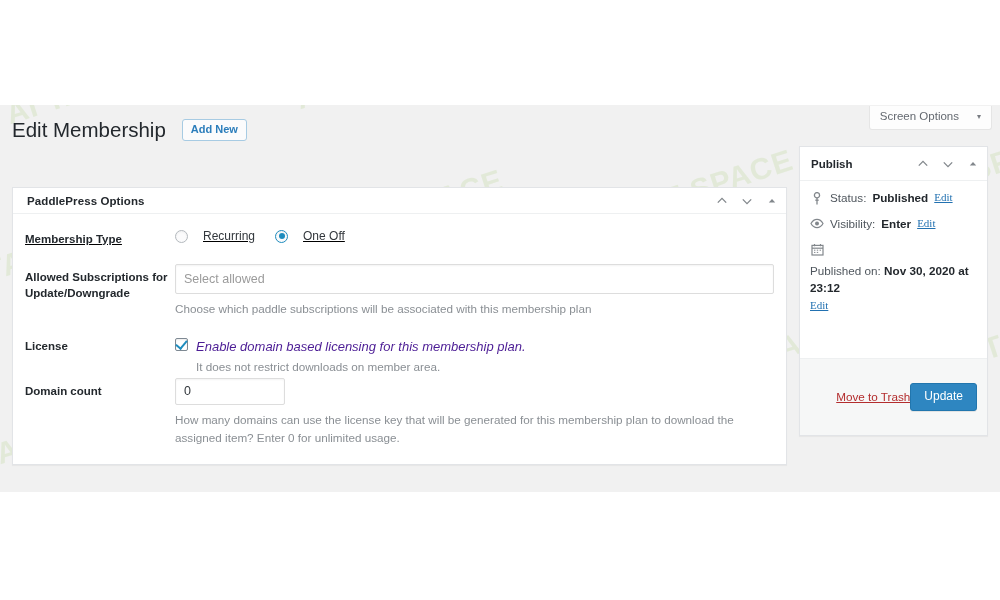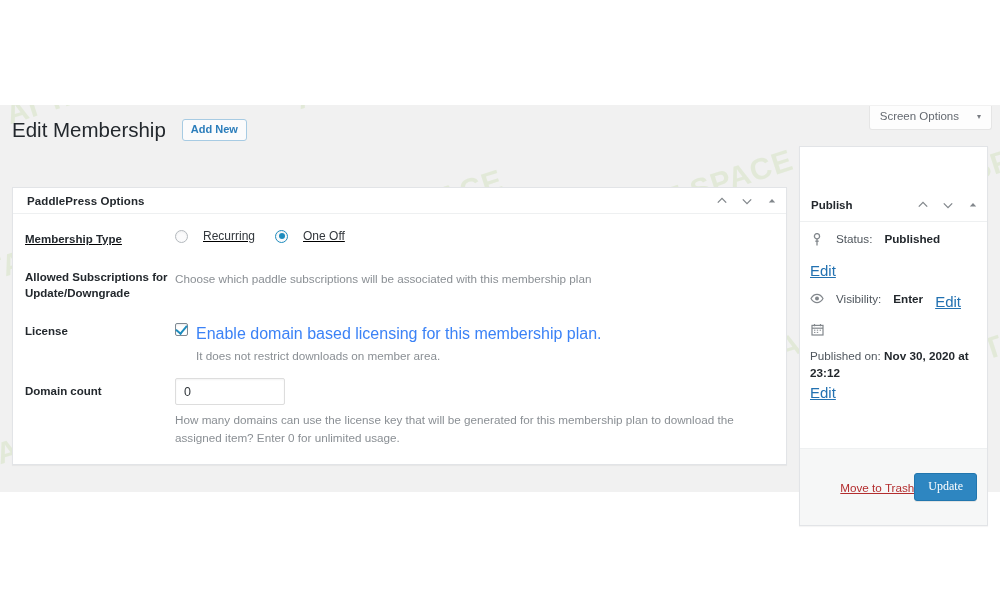--- a/index.html
+++ b/index.html
@@ -237,49 +237,48 @@
   }
   .cbox.checked::after {
     content: "";
     position: absolute;
     left: 2px; top: -1px;
     width: 5px; height: 9px;
     border: solid #1e8cbe;
     border-width: 0 2px 2px 0;
     transform: rotate(40deg);
   }
-  .cb-text { font-size: 16px; color: #3b82f6; line-height: 1.5; }
+  .cb-text { font-size: 13px; color: #4c1d95; line-height: 1.5; font-style: italic; }
   .cb-sub { font-size: 11.7px; color: #8a8f94; margin-top: 3px; }
 
   
   .publish-box {
     position: absolute;
     left: 799px; top: 146px;
     width: 189px;
     background: #fff;
     border: 1px solid #e2e4e7;
     box-shadow: 0 1px 1px rgba(0,0,0,0.04);
     z-index: 7;
   }
   .pub-head {
     height: 34px;
     border-bottom: 1px solid #eef0f1;
     display: flex;
     align-items: center;
     padding: 0 6px 0 11px;
     position: relative;
-    margin-top: 41px;
   }
   .pub-title { font-size: 11.5px; font-weight: bold; color: #23282d; }
   .pub-body { padding: 9px 10px 8px 10px; }
 
   .pub-line {
     display: flex;
     align-items: flex-start;
-    gap: 12px;
+    gap: 6px;
     font-size: 11.7px;
     color: #50575e;
     line-height: 1.45;
     margin-bottom: 9px;
     flex-wrap: wrap;
   }
   .pub-line:last-child { margin-bottom: 0; }
   .pub-ico {
     flex: 0 0 14px;
     width: 14px; height: 14px;
@@ -287,21 +286,22 @@
     display: flex; align-items: center; justify-content: center;
     margin-top: 1px;
   }
   .pub-ico svg { display: block; }
   .pub-txt { color: #50575e; }
   .pub-strong { font-weight: bold; color: #23282d; }
   .edit-link {
     color: #2271b1;
     text-decoration: underline;
     cursor: pointer;
-    font-size: 15px;
+    font-size: 11px;
+    font-family: Liberation Serif, serif;
   }
   .pub-date-wrap { flex: 1 1 auto; min-width: 0; }
 
   .pub-foot {
     border-top: 1px solid #eef0f1;
     background: #f6f7f7;
     padding: 24px 10px;
     display: flex;
     align-items: center;
     justify-content: flex-end;
@@ -314,21 +314,21 @@
     cursor: pointer;
   }
   .update-btn {
     background: #2e86c1;
     border: 1px solid #2176ae;
     color: #fff;
     font-size: 12px;
     padding: 4px 13px 5px 13px;
     border-radius: 3px;
     cursor: pointer;
-    font-family: Liberation Serif, serif;
+    font-family: Liberation Sans, sans-serif;
     line-height: 1.4;
     box-shadow: 0 1px 0 rgba(0,0,0,0.08);
   }
 </style>
 </head>
 <body>
 
 <div id="screen">
 
   <div class="wp-body">
@@ -394,25 +394,26 @@
                 <span class="radio checked"></span>
                 <span class="radio-label">One Off</span>
               </span>
             </div>
           </div>
         </div>
 
         <div class="frow" style="margin-bottom:16px;">
           <div class="flabel">Allowed Subscriptions for Update/Downgrade</div>
           <div class="fctl">
+            <input class="select-allowed" type="text" placeholder="Select allowed" style="">
             <div class="help">Choose which paddle subscriptions will be associated with this membership plan</div>
           </div>
         </div>
 
-        <div class="frow" style="margin-bottom:16px;justify-content:center;">
+        <div class="frow" style="margin-bottom:5px;justify-content:center;">
           <div class="flabel">License</div>
           <div class="fctl">
             <div class="cb-row">
               <span class="cbox checked"></span>
               <span>
                 <span class="cb-text">Enable domain based licensing for this membership plan.</span>
                 <div class="cb-sub">It does not restrict downloads on member area.</div>
               </span>
             </div>
           </div>

